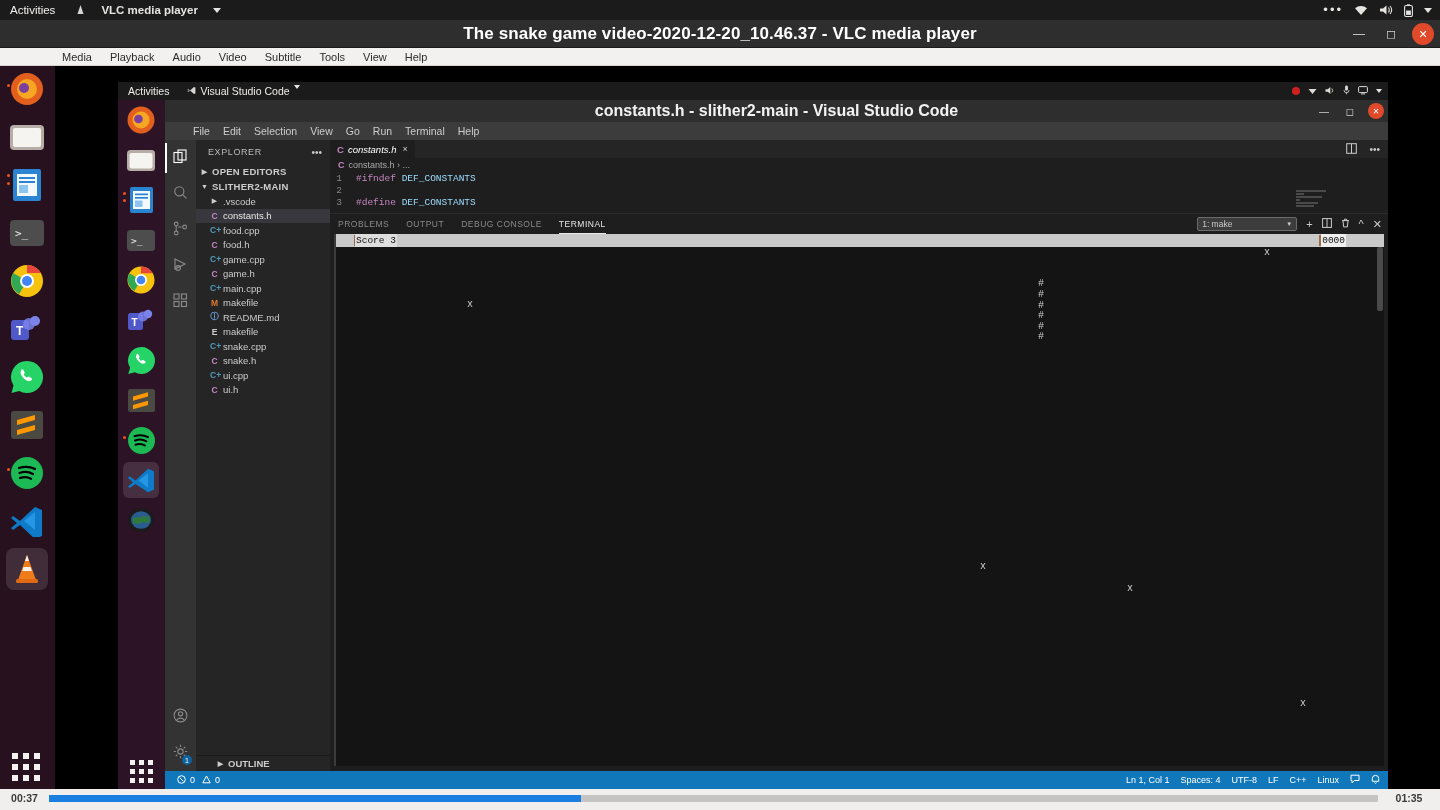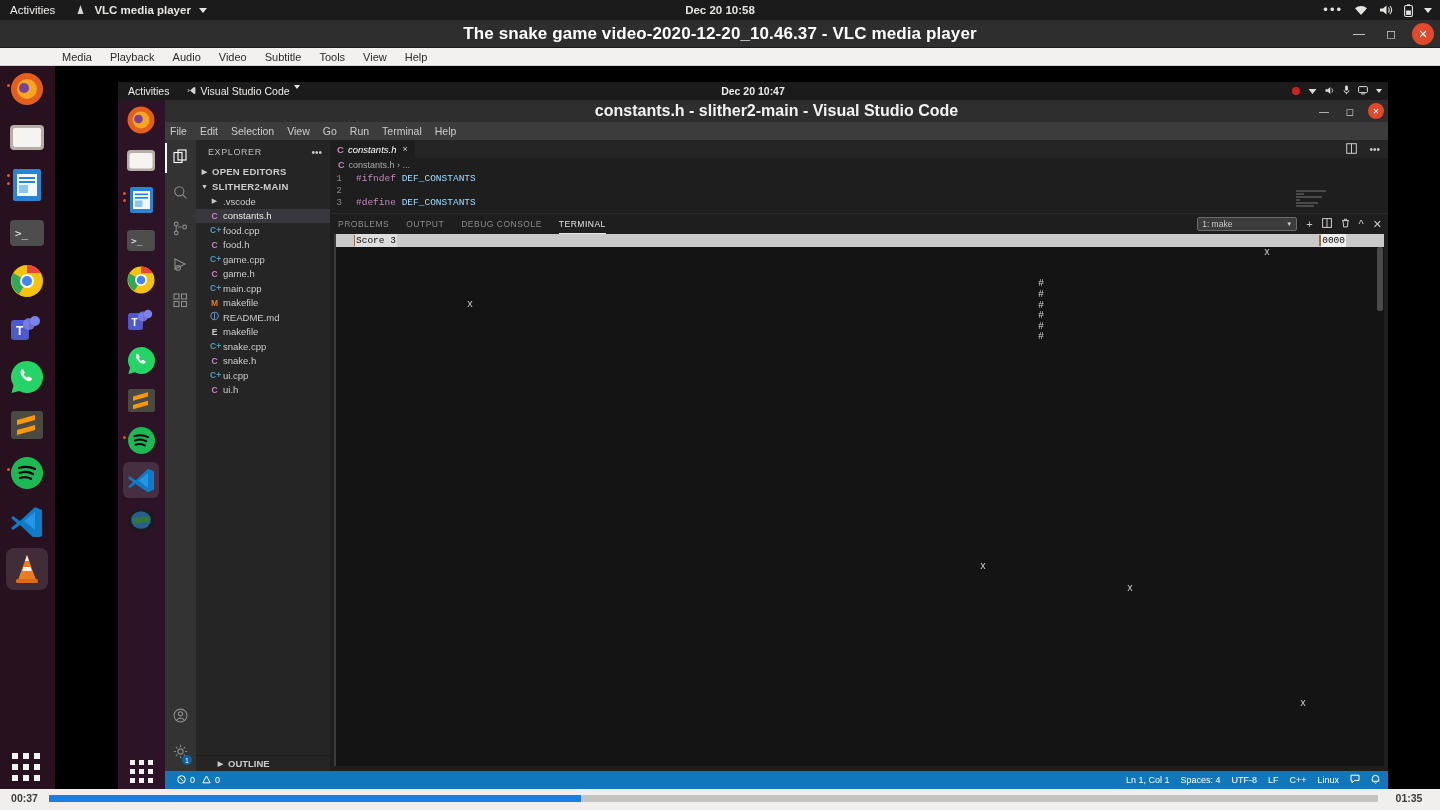--- a/index.html
+++ b/index.html
@@ -6,21 +6,21 @@
   html,body { width:1440px; height:810px; overflow:hidden; background:#1d1d1d; }
   body { font-family:"Liberation Sans", sans-serif; -webkit-font-smoothing:antialiased; }
 
   
   #gnome-topbar-outer{
     position:absolute; left:0; top:0; width:1440px; height:20px;
     background:#1b1b1b; color:#e6e4e1; font-size:11.5px;
     display:flex; align-items:center;
   }
   .gt-activities{ padding:0 12px 0 10px; font-size:11.5px; color:#f2f0ee; }
-  .gt-app{ display:flex; align-items:center; gap:8px; margin-left:8px; font-weight:bold; font-size:11.5px;}
+  .gt-app{ display:flex; align-items:center; gap:15px; margin-left:8px; font-weight:bold; font-size:11.5px;}
   .gt-clock{ position:absolute; left:0; right:0; text-align:center; font-size:11.5px; font-weight:bold;}
   .gt-right{ position:absolute; right:8px; display:flex; align-items:center; gap:11px;}
   .gt-right svg{ display:block; }
   .tri-down{ width:0;height:0;border-left:4px solid transparent;border-right:4px solid transparent;border-top:5px solid #e6e4e1;}
 
   
   #vlc-window{ position:absolute; left:0; top:20px; width:1440px; height:790px; background:#2b2b2b; }
   #vlc-titlebar{
     position:absolute; left:0; top:0; width:1440px; height:28px;
     background:#2e2e2e; border-bottom:1px solid #1b1b1b;
@@ -66,21 +66,21 @@
      display:grid; grid-template-columns:repeat(3,5px); grid-template-rows:repeat(3,5px); gap:4px;}
   #inner-apps-grid i{ background:#f4f2f0; display:block; width:5px;height:5px;}
 
   
   #vscode{ position:absolute; left:47px; top:18px; width:1223px; height:689px; background:#1e1e1e; }
   #vsc-title{ position:absolute;left:0;top:0;width:1223px;height:22px;background:#2e2e2e;display:flex;align-items:center;justify-content:center;}
   #vsc-title .t{ color:#f2f2f2;font-size:16px;font-weight:bold;}
   #vsc-title .btns{ position:absolute;right:4px;top:0;height:22px;display:flex;align-items:center;gap:10px;}
   #vsc-title .btns .b{ color:#d5d2cf;font-size:10px;width:16px;height:16px;display:flex;align-items:center;justify-content:center;}
   #vsc-title .btns .b.cl{ background:#e04a2a;color:#fff;border-radius:50%;}
-  #vsc-menu{ position:absolute;left:0;top:22px;width:1223px;height:18px;background:#3c3c3c;display:flex;align-items:center;gap:13px;padding-left:5px;}
+  #vsc-menu{ position:absolute;left:0;top:22px;width:1223px;height:18px;background:#3c3c3c;display:flex;align-items:center;gap:13px;padding-left:28px;}
   #vsc-menu span{ color:#cccccc;font-size:10.5px;}
 
   #vsc-activity{ position:absolute; left:0; top:40px; width:31px; height:631px; background:#333333;}
   .act{ position:absolute; left:0; width:31px; height:36px; display:flex;align-items:center;justify-content:center;}
   .act svg{ stroke:#8b8b8b; fill:none; }
   .act.on svg{ stroke:#ffffff;}
   .act.on:before{ content:""; position:absolute;left:0;top:3px;width:2px;height:30px;background:#fff;}
   .badge{ position:absolute; right:4px; bottom:6px; background:#0e639c; color:#fff; border-radius:50%; width:10px;height:10px;font-size:7px;display:flex;align-items:center;justify-content:center;}
 
   #vsc-sidebar{ position:absolute; left:31px; top:40px; width:134px; height:631px; background:#252526;}
@@ -158,21 +158,20 @@
   <div class="gt-activities">Activities</div>
   <div class="gt-app">
     <span>
       <svg width="11" height="11" viewBox="0 0 11 11">
           <polygon points="5.5,1 8.5,10 2.5,10" fill="#d8d5d2"></polygon>
         </svg>
     </span>
     <span>VLC media player</span>
     <span class="tri-down"></span>
   </div>
-  <div class="gt-clock">Dec 20  10:58</div>
   <div class="gt-right">
     <span style="letter-spacing:2px;font-size:13px;line-height:10px;">•••</span>
     <span>
       <svg width="14" height="11" viewBox="0 0 14 11">
           <path d="M7 10 L1 3.2 A9 9 0 0 1 13 3.2 Z" fill="#e6e4e1"></path>
         </svg>
     </span>
     <span>
       <svg width="14" height="12" viewBox="0 0 14 12">
           <polygon points="1,4.5 4,4.5 7.5,1.5 7.5,10.5 4,7.5 1,7.5" fill="#e6e4e1"></polygon>
@@ -316,21 +315,20 @@
         <span class="ia">Activities</span>
         <span class="iapp">
           <span>
             <svg width="9" height="9" viewBox="0 0 9 9">
                 <path d="M7 1 3 4.5 1 3 .4 3.6 2 4.5.4 5.4 1 6l2-1.5L7 8l1.4-.6V1.6z" fill="#d8d5d2"></path>
               </svg>
           </span>
           <span>Visual Studio Code</span>
           <span class="tri-down-s"></span>
         </span>
-        <span class="iclock">Dec 20  10:47</span>
         <span class="iright">
           <span class="rec-dot"></span>
           <span><svg width="9" height="8" viewBox="0 0 9 8">
                 <polygon points="4.5,7 0.5,2 8.5,2" fill="#dedbd8"></polygon>
               </svg></span>
           <span><svg width="10" height="9" viewBox="0 0 10 9">
                 <polygon points="0.5,3.2 2.8,3.2 5.3,1 5.3,8 2.8,5.8 0.5,5.8" fill="#dedbd8"></polygon>
                 <path d="M6.8 2.5a3 3 0 0 1 0 4" stroke="#dedbd8" stroke-width=".9" fill="none"></path>
               </svg></span>
           <span><svg width="7" height="10" viewBox="0 0 7 10">

